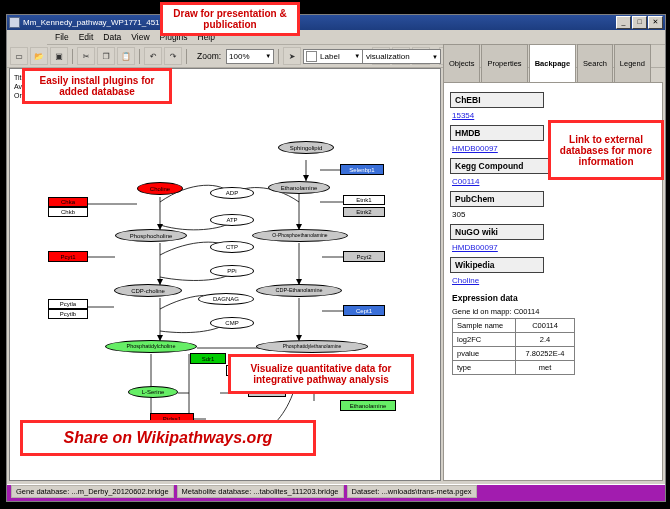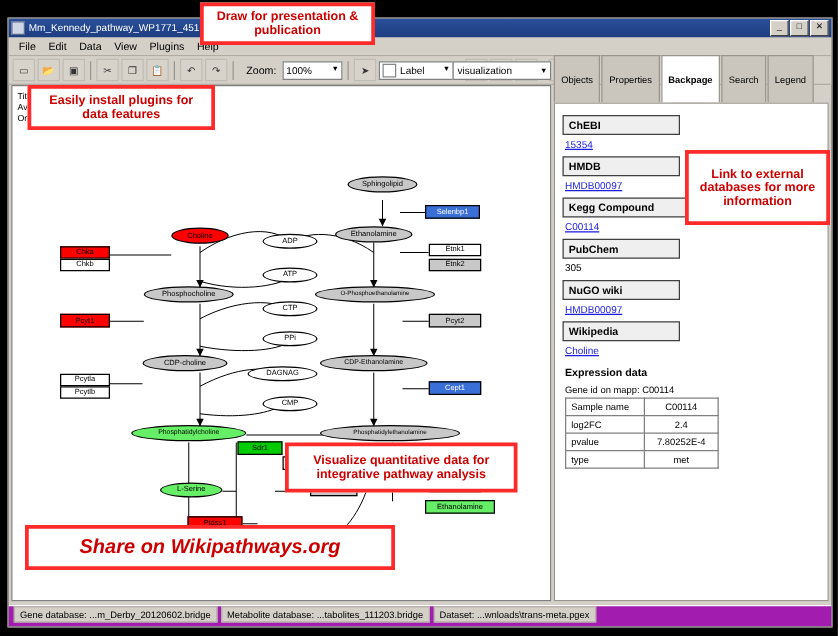--- a/index.html
+++ b/index.html
@@ -6,21 +6,21 @@
   body{width:670px;height:509px;overflow:hidden;font-family:"Liberation Sans",sans-serif;}
   #app{position:relative;width:670px;height:509px;background:#000;}
   .win{position:absolute;left:6px;top:14px;width:658px;height:486px;background:#d4d0c8;border:1px solid #808080;}
   
   .titlebar{height:15px;background:linear-gradient(#2a4f9b,#1d3d80);color:#fff;font-size:8px;display:flex;align-items:center;padding:0 2px;}
   .titlebar .tb-ico{width:9px;height:9px;background:#cfd6e6;border:1px solid #5a6b8c;margin-right:3px;}
   .titlebar .tb-title{flex:1;white-space:nowrap;overflow:hidden;}
   .tb-btns{display:flex;gap:1px;}
   .tb-btn{width:13px;height:11px;background:#d4d0c8;border:1px solid #fff;border-right-color:#404040;border-bottom-color:#404040;font-size:7px;line-height:10px;text-align:center;color:#000;}
   
-  .menubar{height:14px;background:#d4d0c8;border-bottom:1px solid #b0aca4;display:flex;align-items:center;font-size:8.5px;padding-left:3px;}
+  .menubar{height:14px;background:#d4d0c8;border-bottom:1px solid #b0aca4;display:flex;align-items:center;font-size:8.5px;padding-left:3px;margin-left:40px;}
   .menubar span{padding:0 5px;color:#000;}
   
   .toolbar{height:22px;background:#d4d0c8;display:flex;align-items:center;padding:0 3px;gap:2px;border-bottom:1px solid #b0aca4;}
   .tbtn{width:16px;height:16px;background:#d7d3cb;border:1px solid #c0bcb4;display:flex;align-items:center;justify-content:center;font-size:8px;color:#333;}
   .sep{width:1px;height:15px;background:#9a968e;margin:0 2px;}
   .zoomlabel{font-size:8.5px;margin:0 3px 0 6px;}
   .zoombox{width:44px;height:13px;background:#fff;border:1px solid #808080;font-size:8px;display:flex;align-items:center;padding-left:2px;}
   .zoombox .arw{margin-left:auto;font-size:6px;padding-right:2px;}
   .labelbox{width:56px;height:13px;background:#fff;border:1px solid #808080;font-size:8px;display:flex;align-items:center;padding-left:2px;}
   .combo-vis{position:absolute;right:224px;top:34px;width:74px;height:13px;background:#fff;border:1px solid #808080;font-size:8px;display:flex;align-items:center;padding-left:3px;}
@@ -281,17 +281,17 @@
     </div>
 
     <div class="statusbar">
       <div class="cell">Gene database: ...m_Derby_20120602.bridge</div>
       <div class="cell">Metabolite database: ...tabolites_111203.bridge</div>
       <div class="cell">Dataset: ...wnloads\trans-meta.pgex</div>
     </div>
   </div>
 
   <div class="callout" style="left:160px;top:2px;width:140px;height:34px;font-size:10px;">Draw for presentation &amp; publication</div>
-  <div class="callout" style="left:22px;top:68px;width:150px;height:36px;font-size:10px;">Easily install plugins for data features</div>
+  <div class="callout" style="left:22px;top:68px;width:150px;height:36px;font-size:10px;">Easily install plugins for added database</div>
   <div class="callout" style="left:548px;top:120px;width:116px;height:60px;font-size:10px;">Link  to external databases  for more information</div>
   <div class="callout" style="left:228px;top:354px;width:186px;height:40px;font-size:10px;">Visualize quantitative data  for integrative pathway analysis</div>
   <div class="callout it" style="left:20px;top:420px;width:296px;height:36px;font-size:16px;">Share on Wikipathways.org</div>
 </div>
 
 </body></html>

